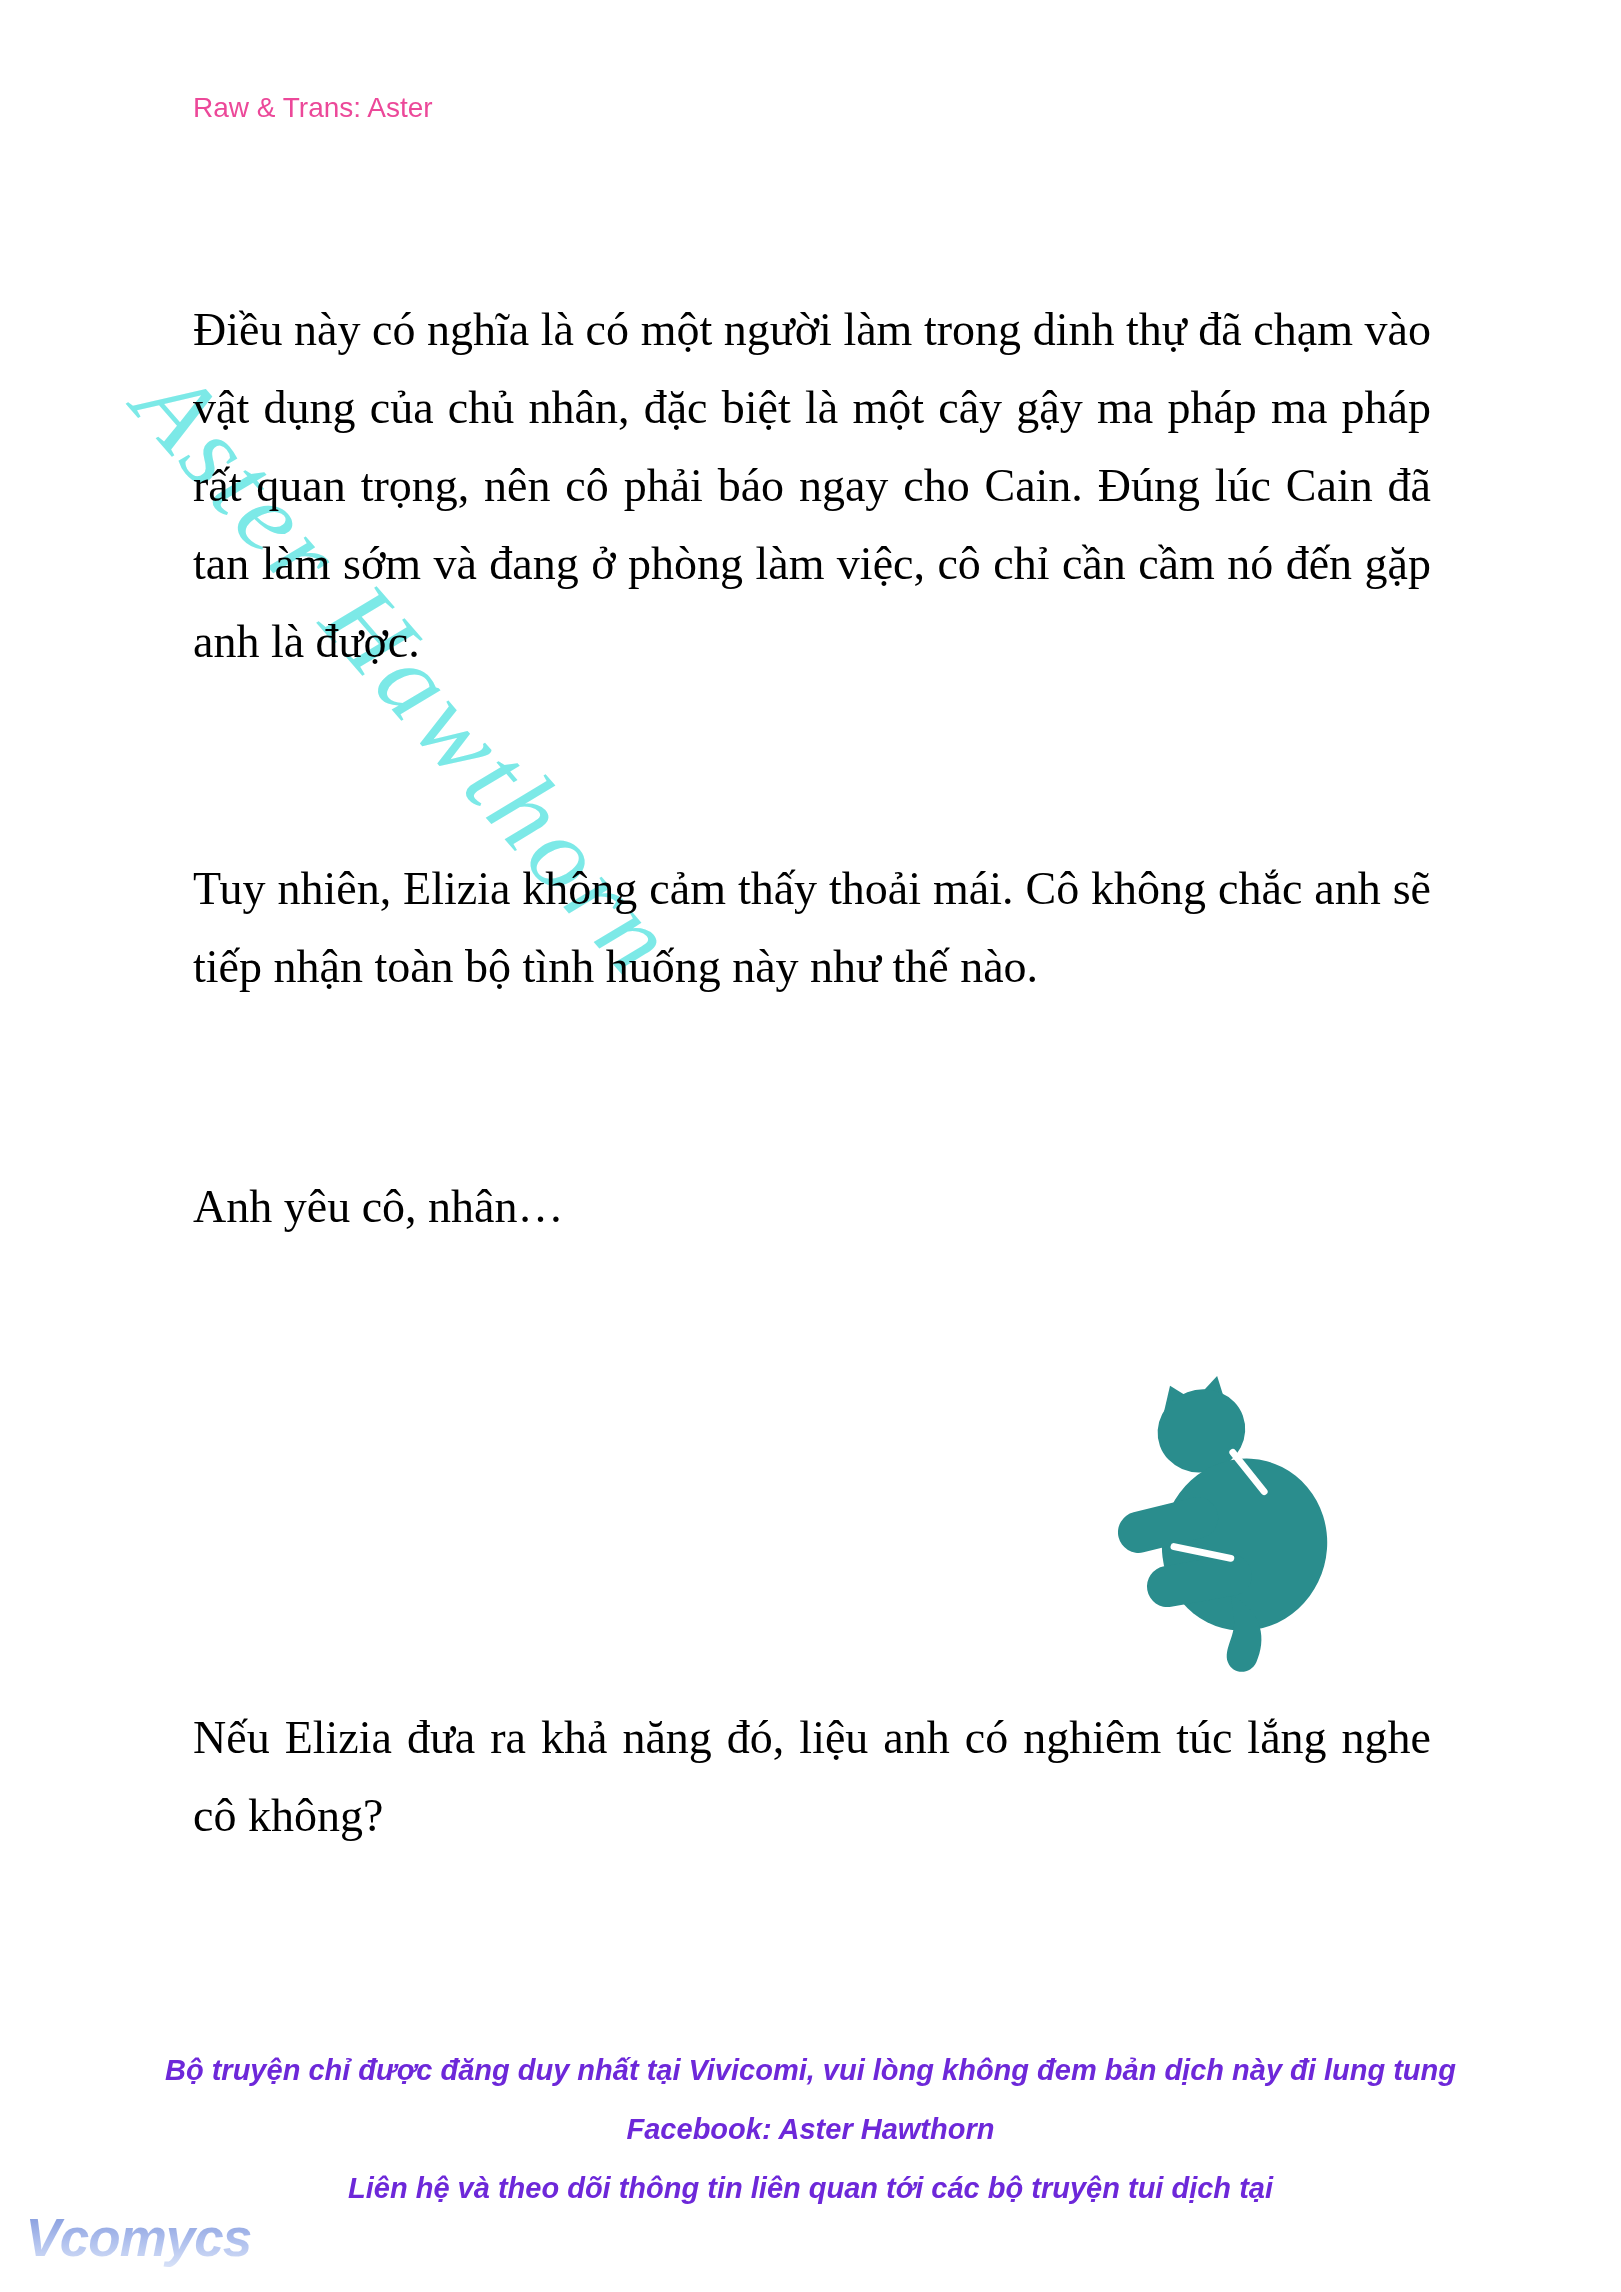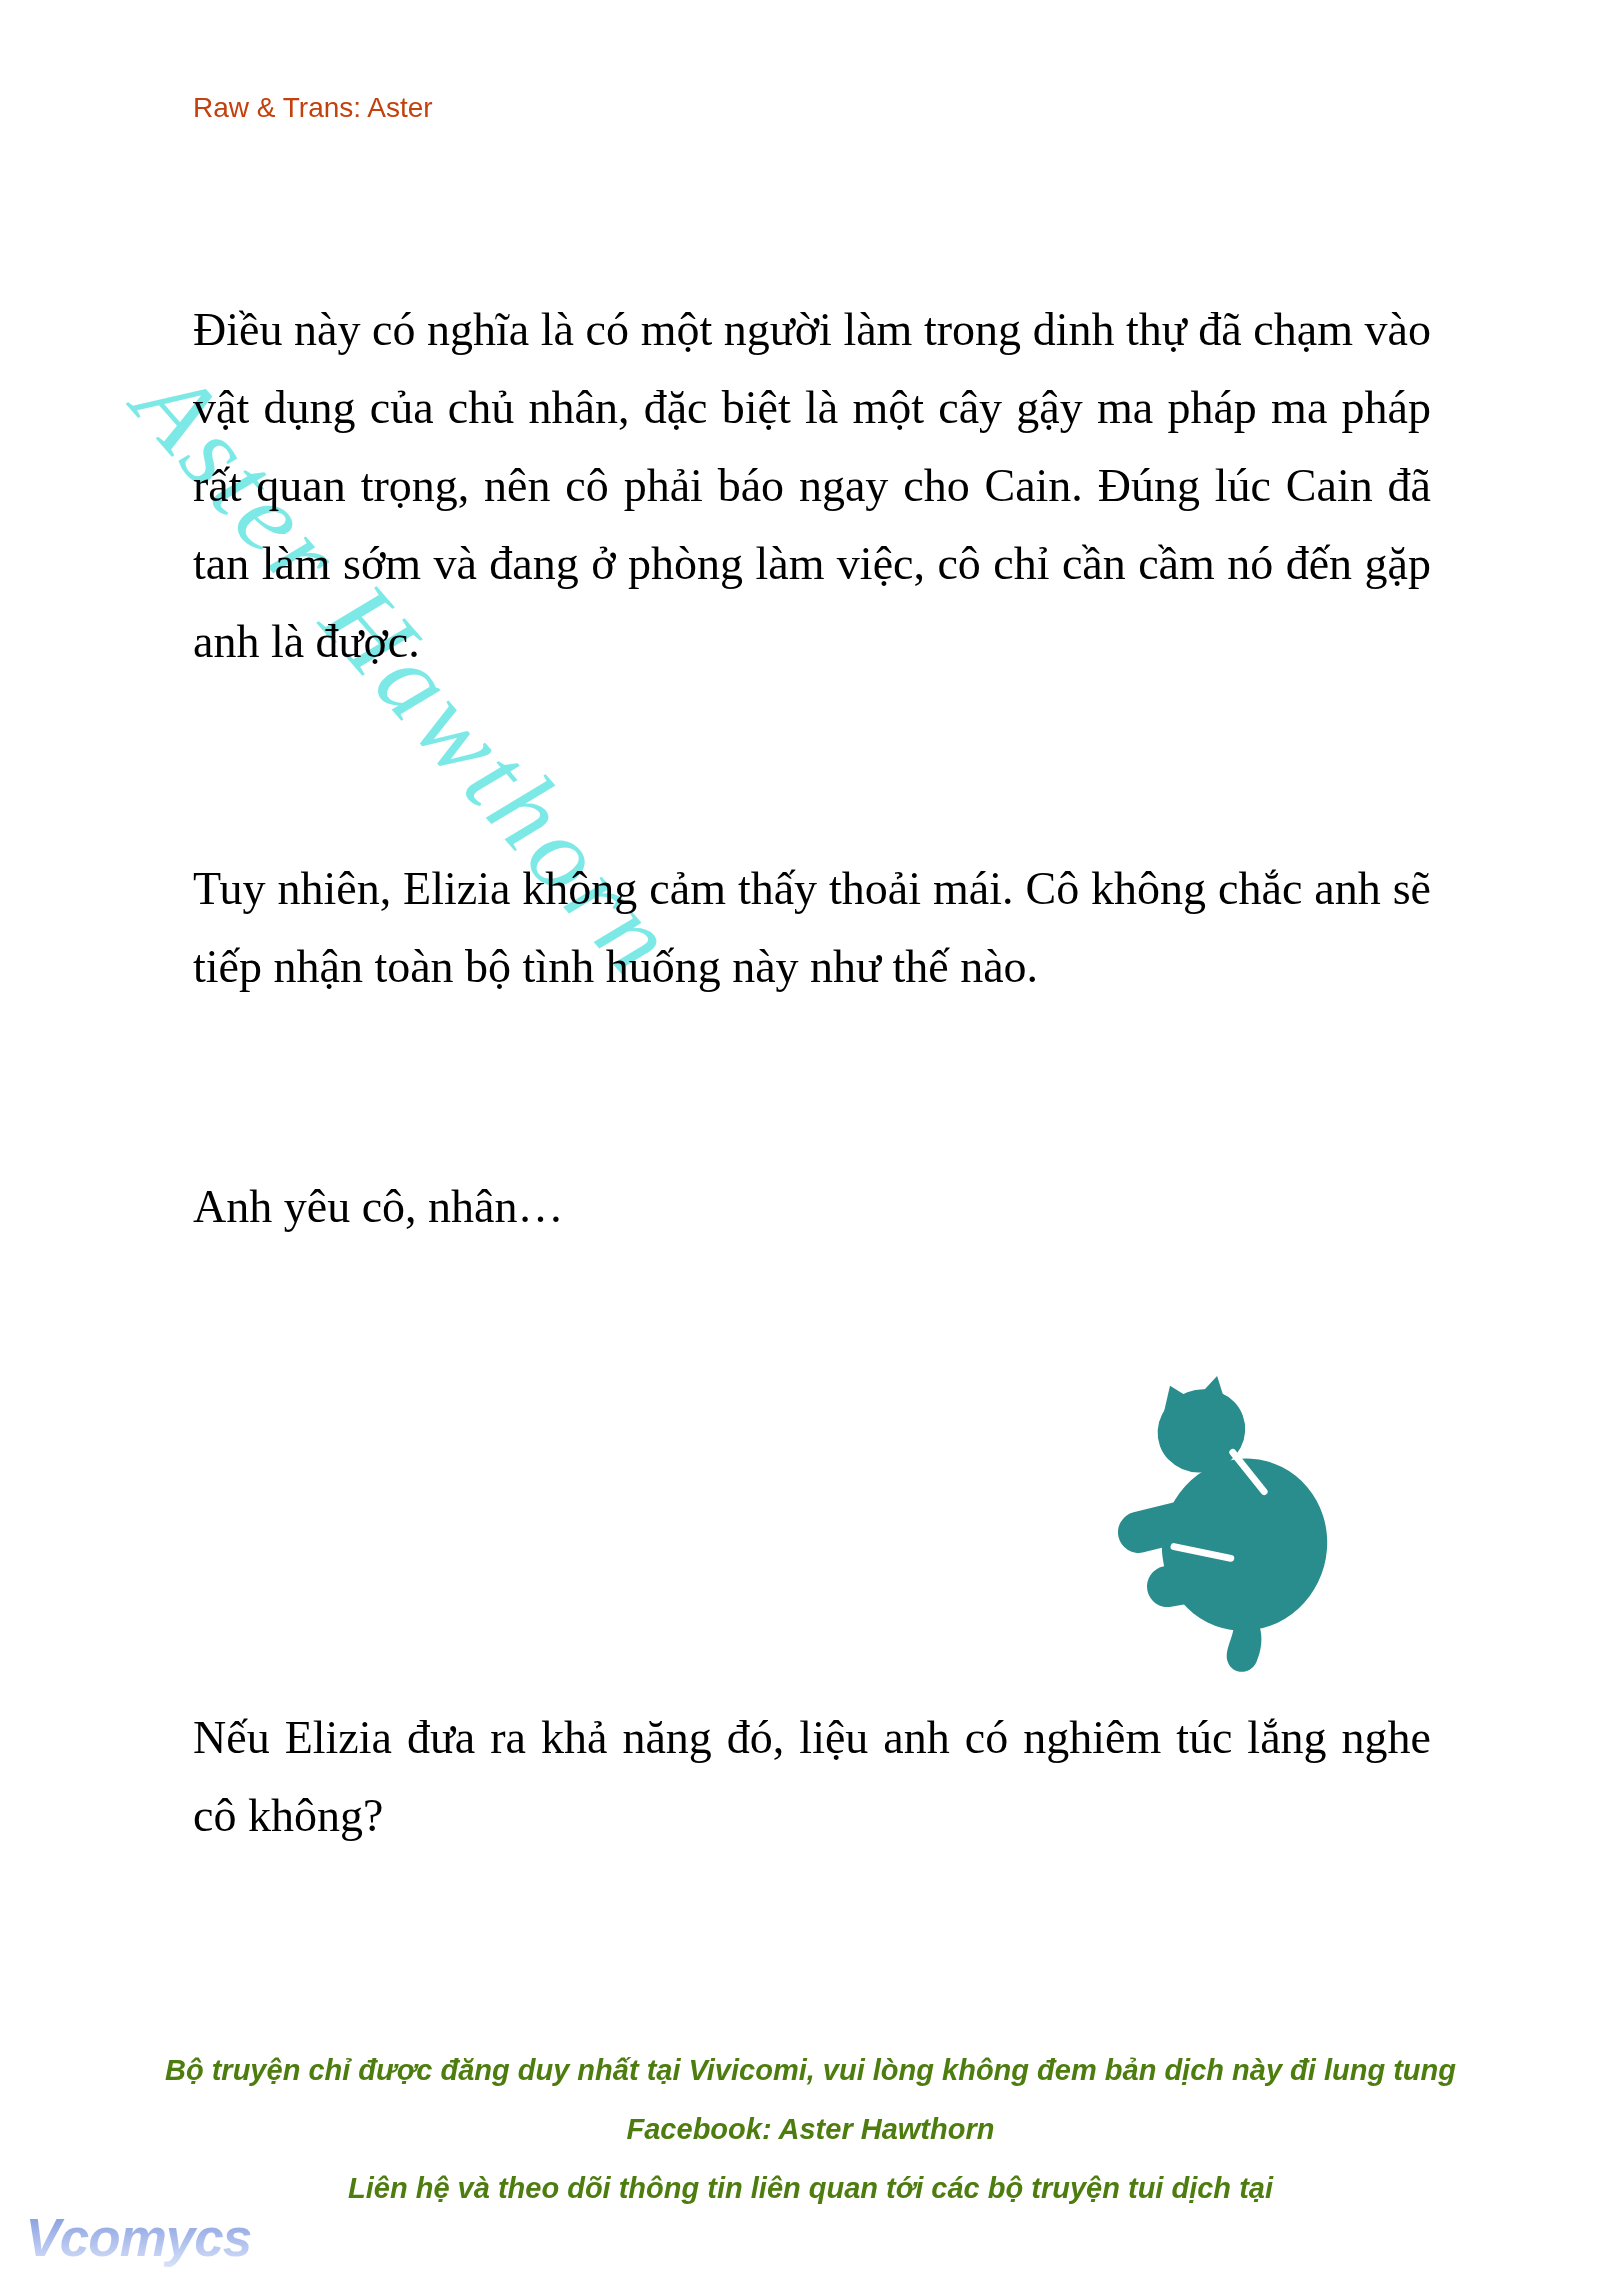--- a/index.html
+++ b/index.html
@@ -6,21 +6,21 @@
   .page{
     position:relative;
     width:1621px;height:2293px;
     background:#ffffff;
     overflow:hidden;
     font-family:"Liberation Serif", serif;
   }
   .credit{
     position:absolute;left:193px;top:92px;
     font-family:"Liberation Sans", sans-serif;
-    font-size:28px;color:#c2410c;z-index:3;
+    font-size:28px;color:#ec4899;z-index:3;
   }
   .watermark{
     position:absolute;left:202px;top:345px;
     font-family:"Liberation Serif", serif;
     font-style:italic;
     font-size:106px;
     letter-spacing:5.9px;
     color:#7ce9e7;
     white-space:nowrap;
     transform:rotate(49deg);
@@ -44,21 +44,21 @@
   .p2{top:850px;}
   .p3{top:1168px;text-align:left;}
   .p4{top:1390px;}
   .p5{top:1699px;}
   .footer{
     position:absolute;left:0;top:2041px;width:1621px;
     text-align:center;
     font-family:"Liberation Sans", sans-serif;
     font-style:italic;font-weight:bold;
     font-size:29px;line-height:59px;
-    color:#4d7c0f;
+    color:#6d28d9;
     z-index:2;
   }
   .logo{
     position:absolute;left:25.5px;top:2207px;
     font-family:"Liberation Sans", sans-serif;
     font-style:italic;font-weight:bold;
     font-size:53px;letter-spacing:-1px;
     background:linear-gradient(180deg,#7b93da 0%,#aebfed 55%,#d9e3f8 100%);
     -webkit-background-clip:text;
     background-clip:text;

